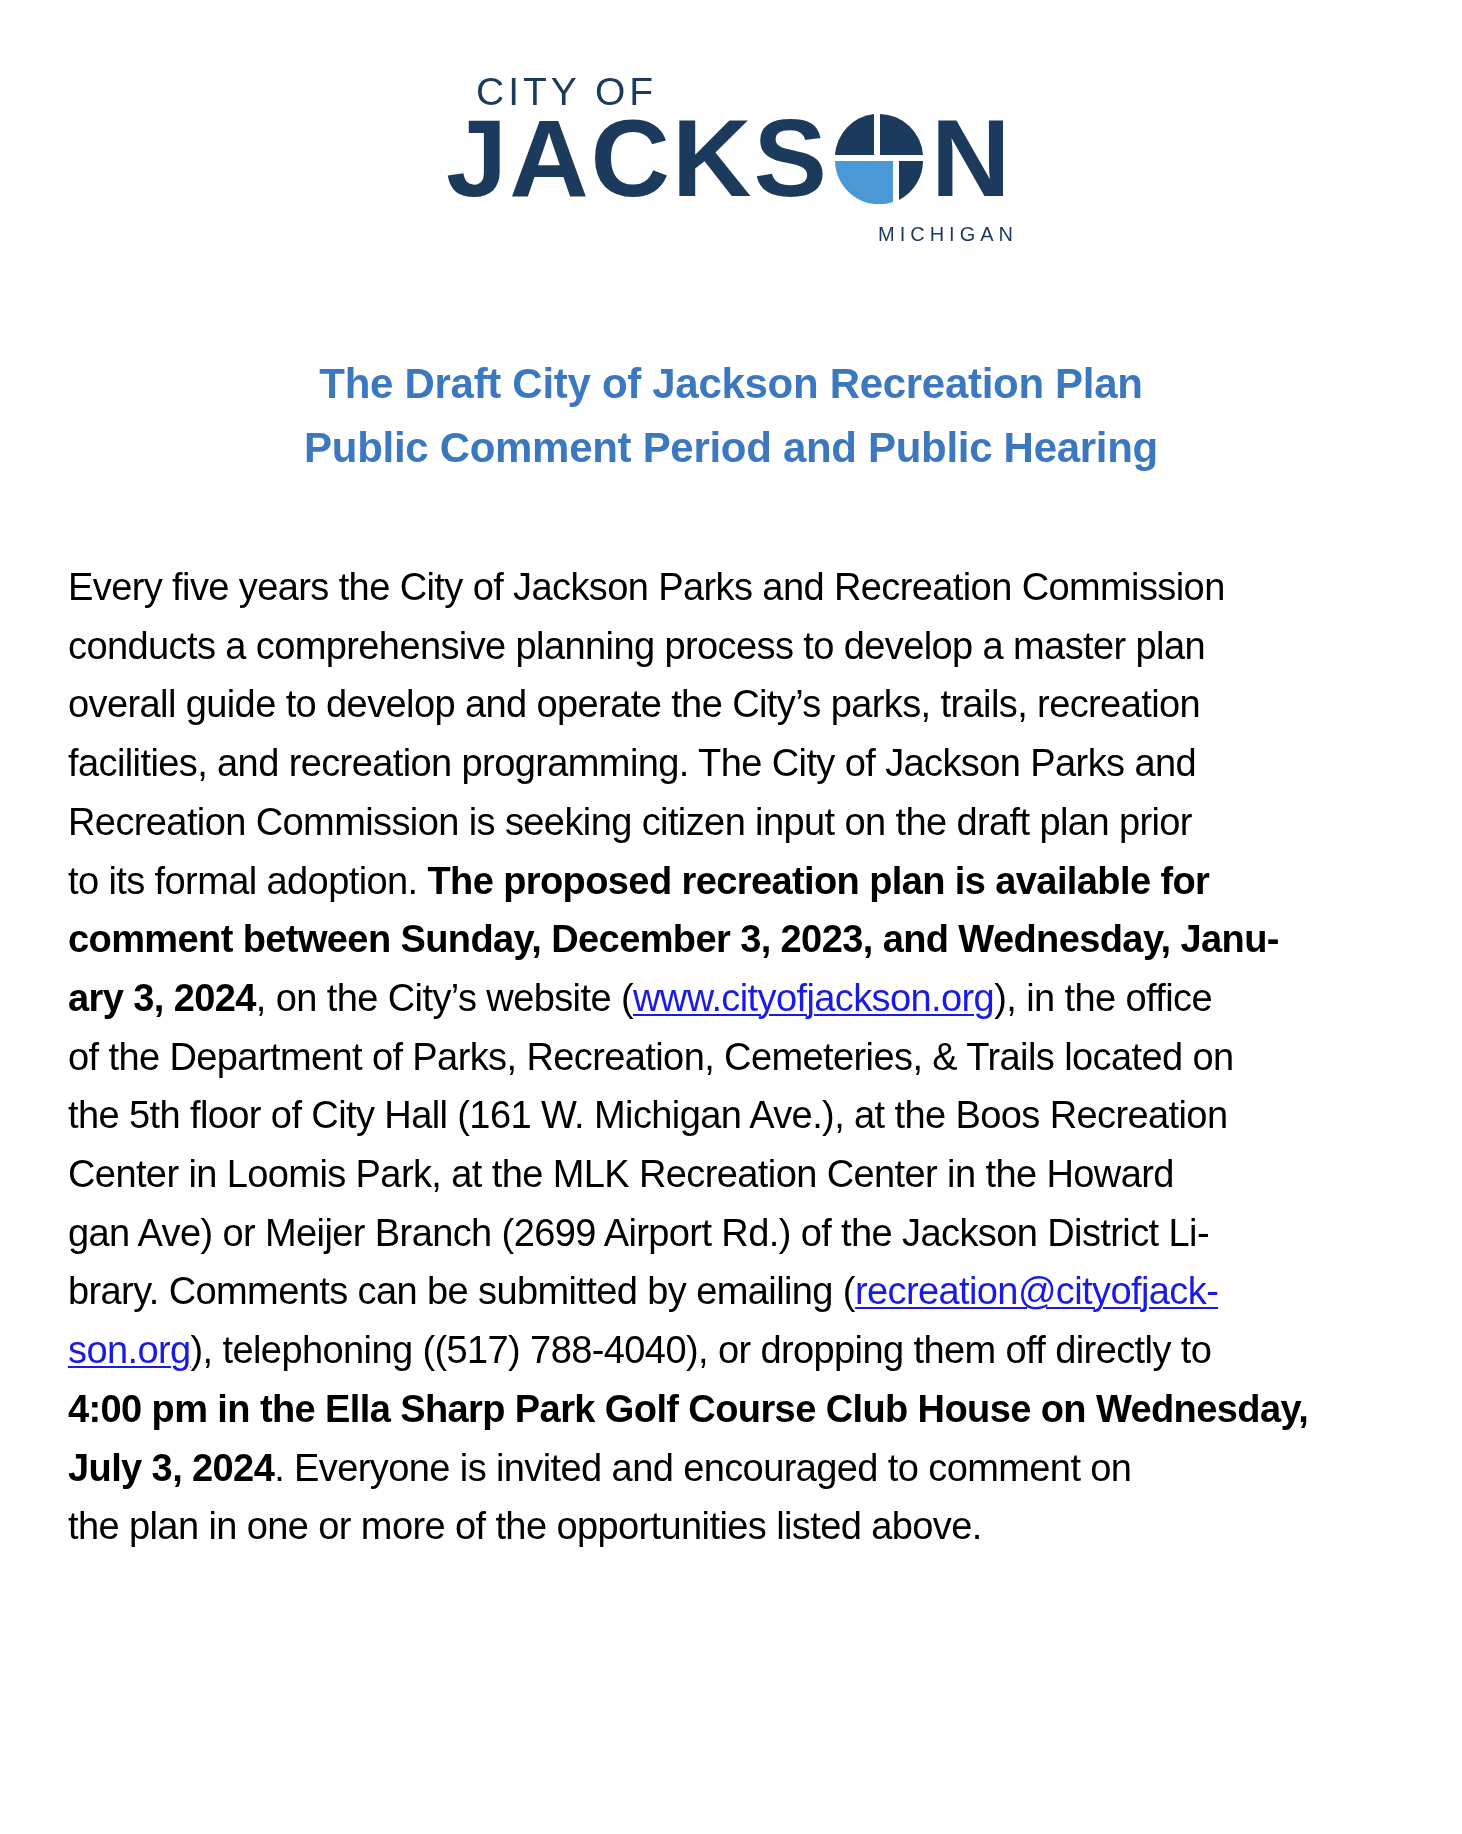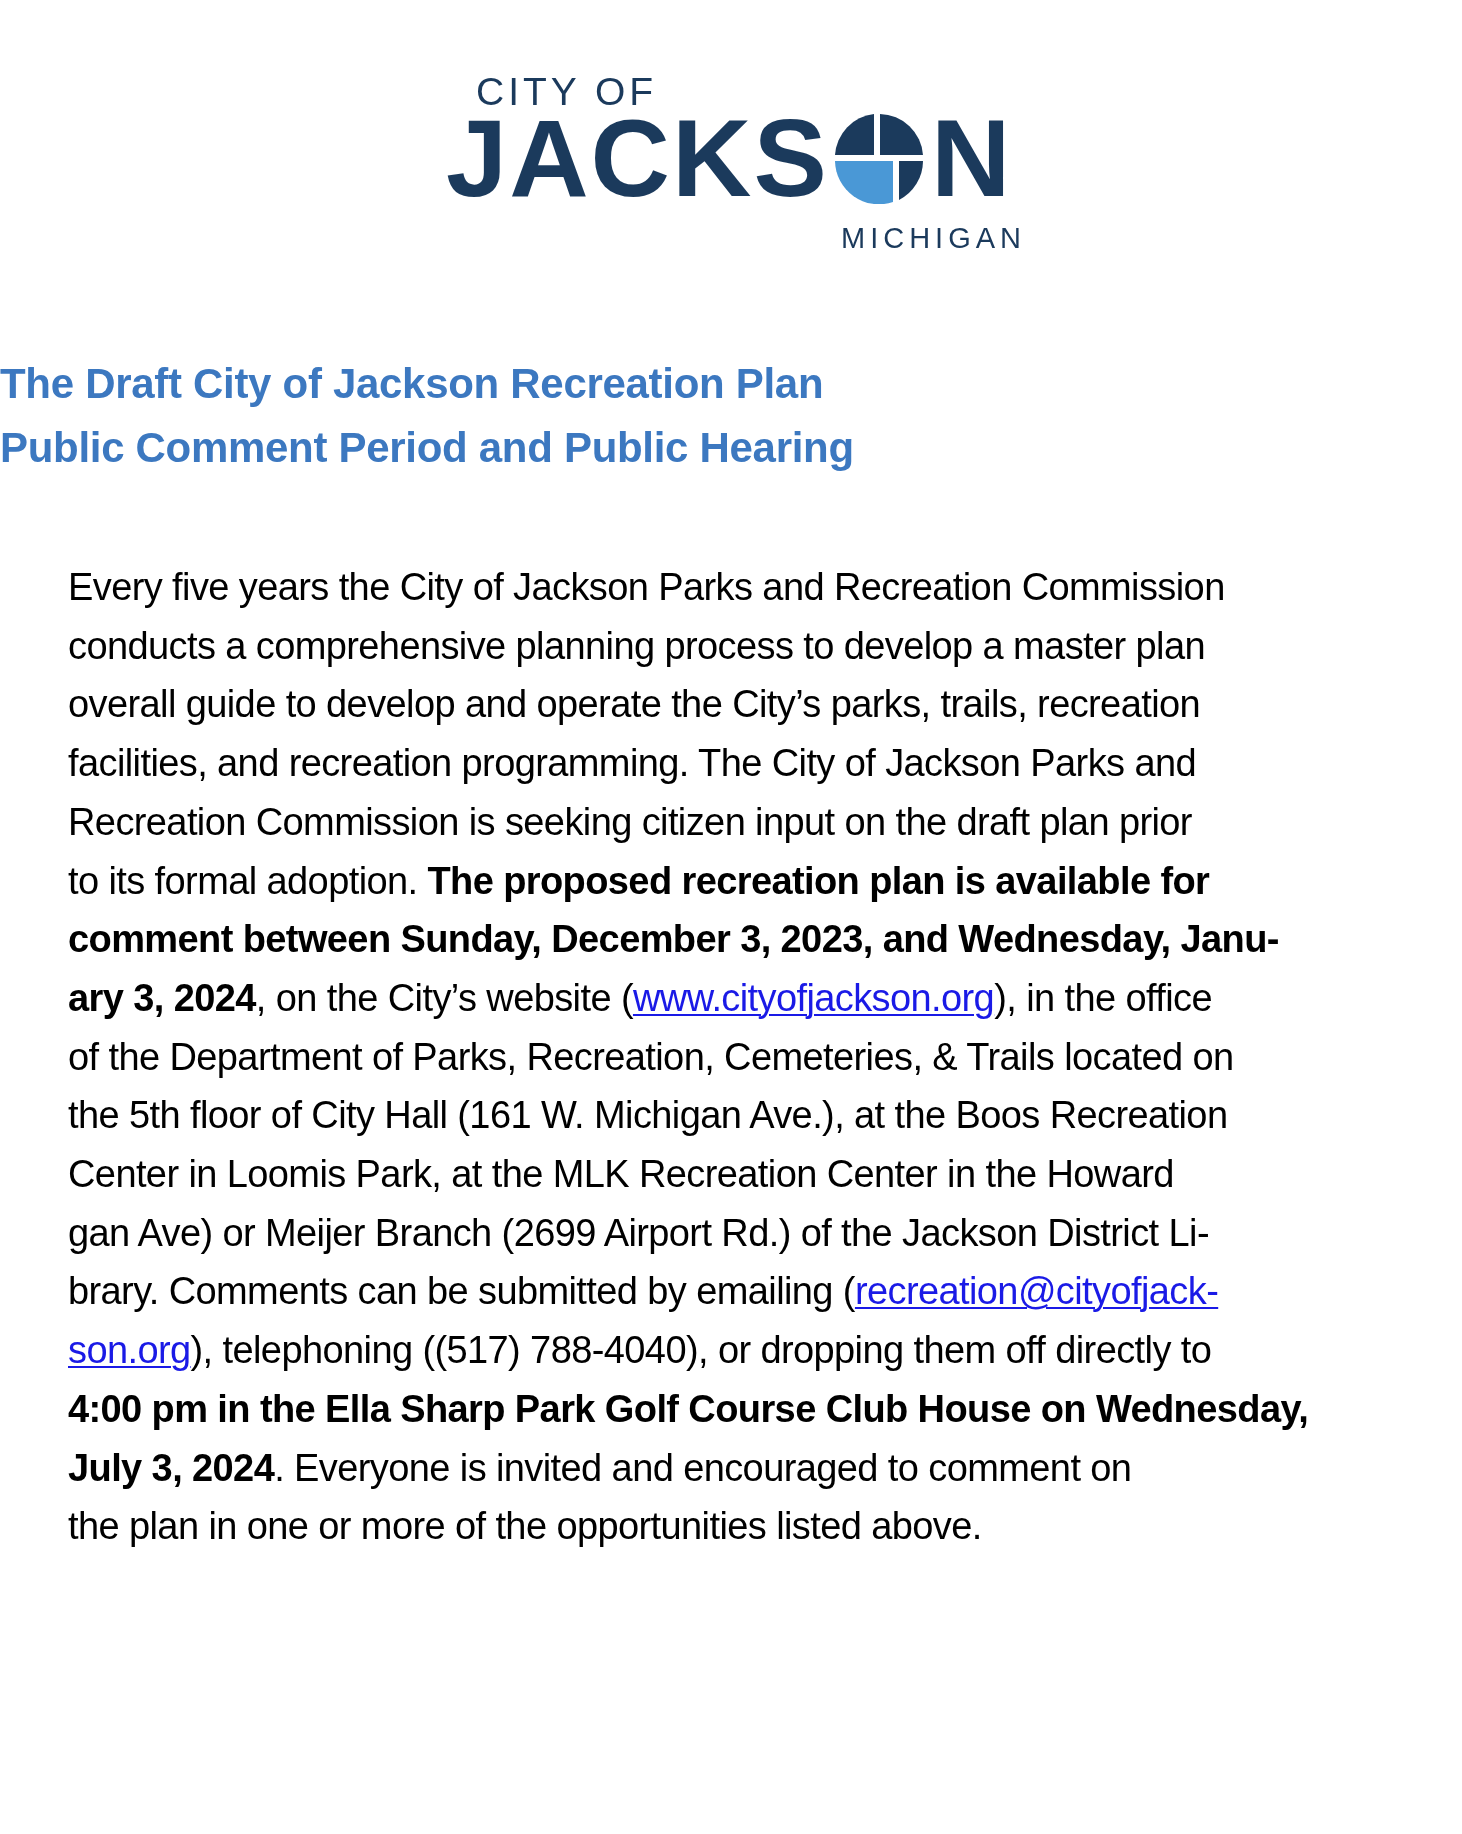--- a/index.html
+++ b/index.html
@@ -52,34 +52,34 @@
       width: 92px;
       height: 92px;
       margin: 0 6px 0 4px;
       position: relative;
       vertical-align: bottom;
     }
     .logo-o svg { width: 92px; height: 92px; display: block; }
     .logo-jackson .n { display: inline-block; }
     .logo-michigan {
       position: absolute;
-      right: 0;
+      right: 8px;
       top: 152px;
-      font-size: 29px;
+      font-size: 20px;
       letter-spacing: 5px;
       color: #1b3a5c;
       line-height: 1;
     }
     
     .heading {
       position: absolute;
       left: 0;
       top: 352px;
       width: 1462px;
-      text-align: left;
+      text-align: center;
       color: #3c78c0;
       font-weight: 700;
       font-size: 42px;
       line-height: 64px;
       letter-spacing: -0.3px;
     }
     .heading div { white-space: nowrap; }
     
     .body-text {
       position: absolute;

